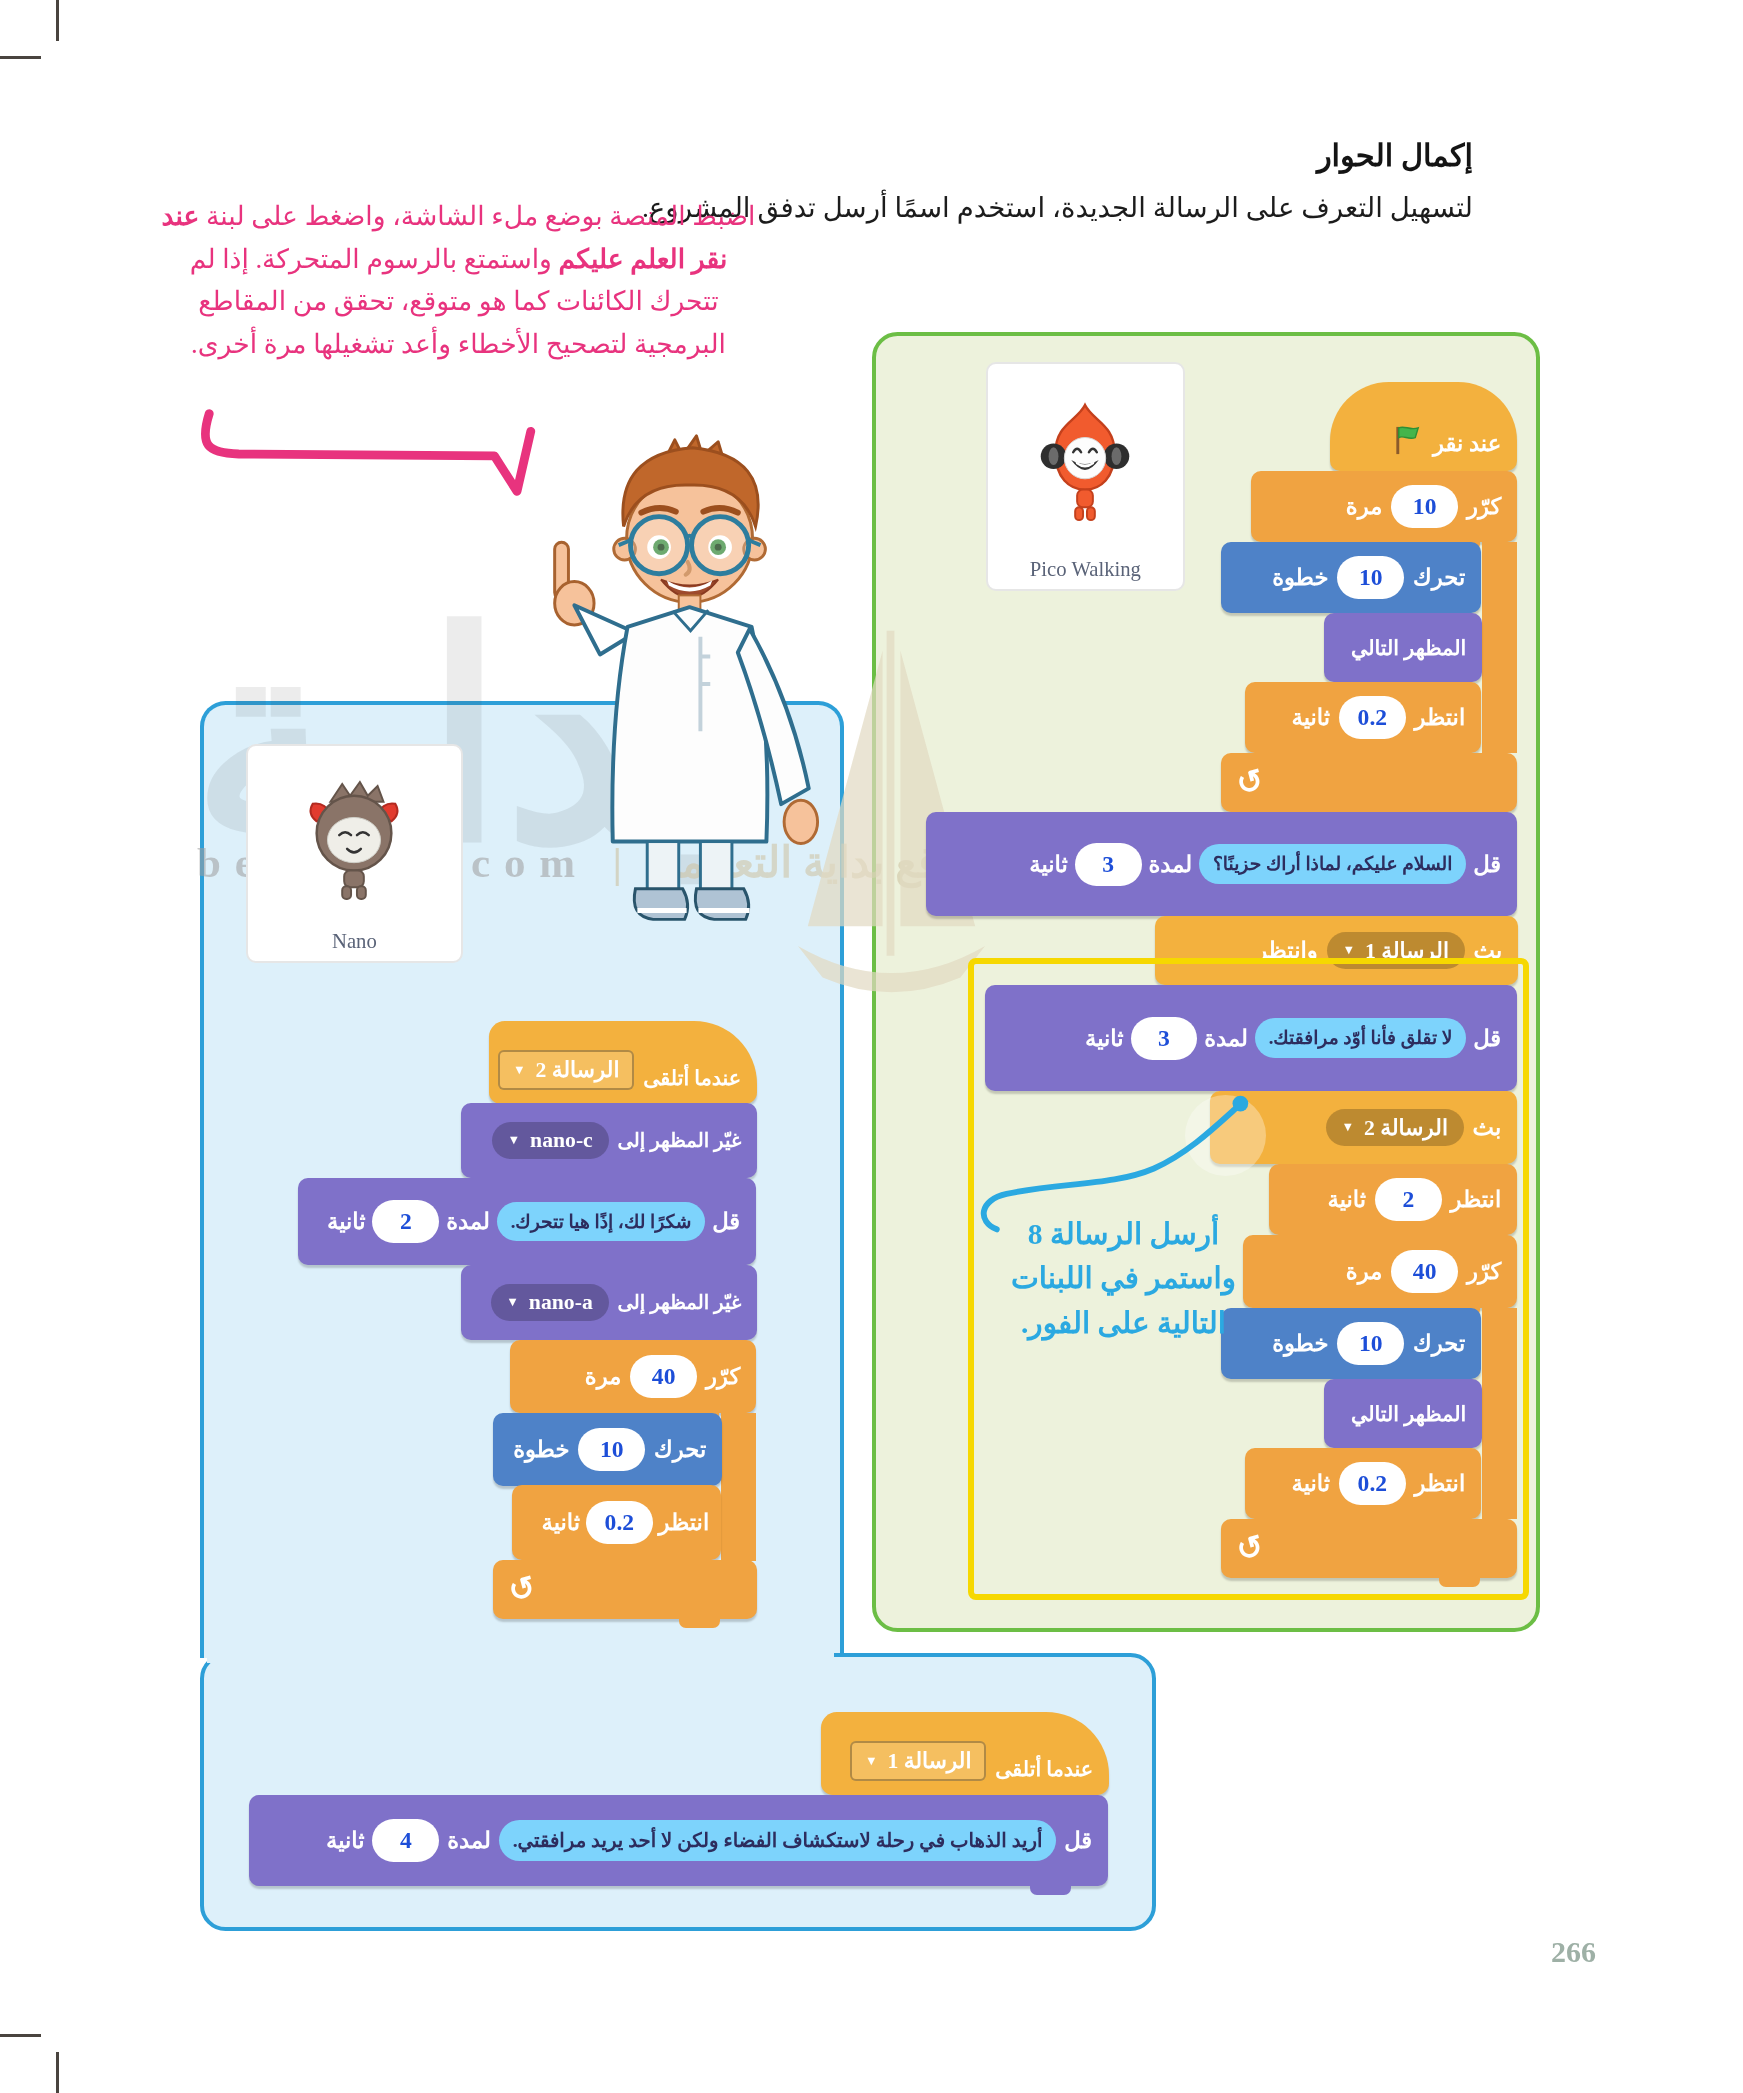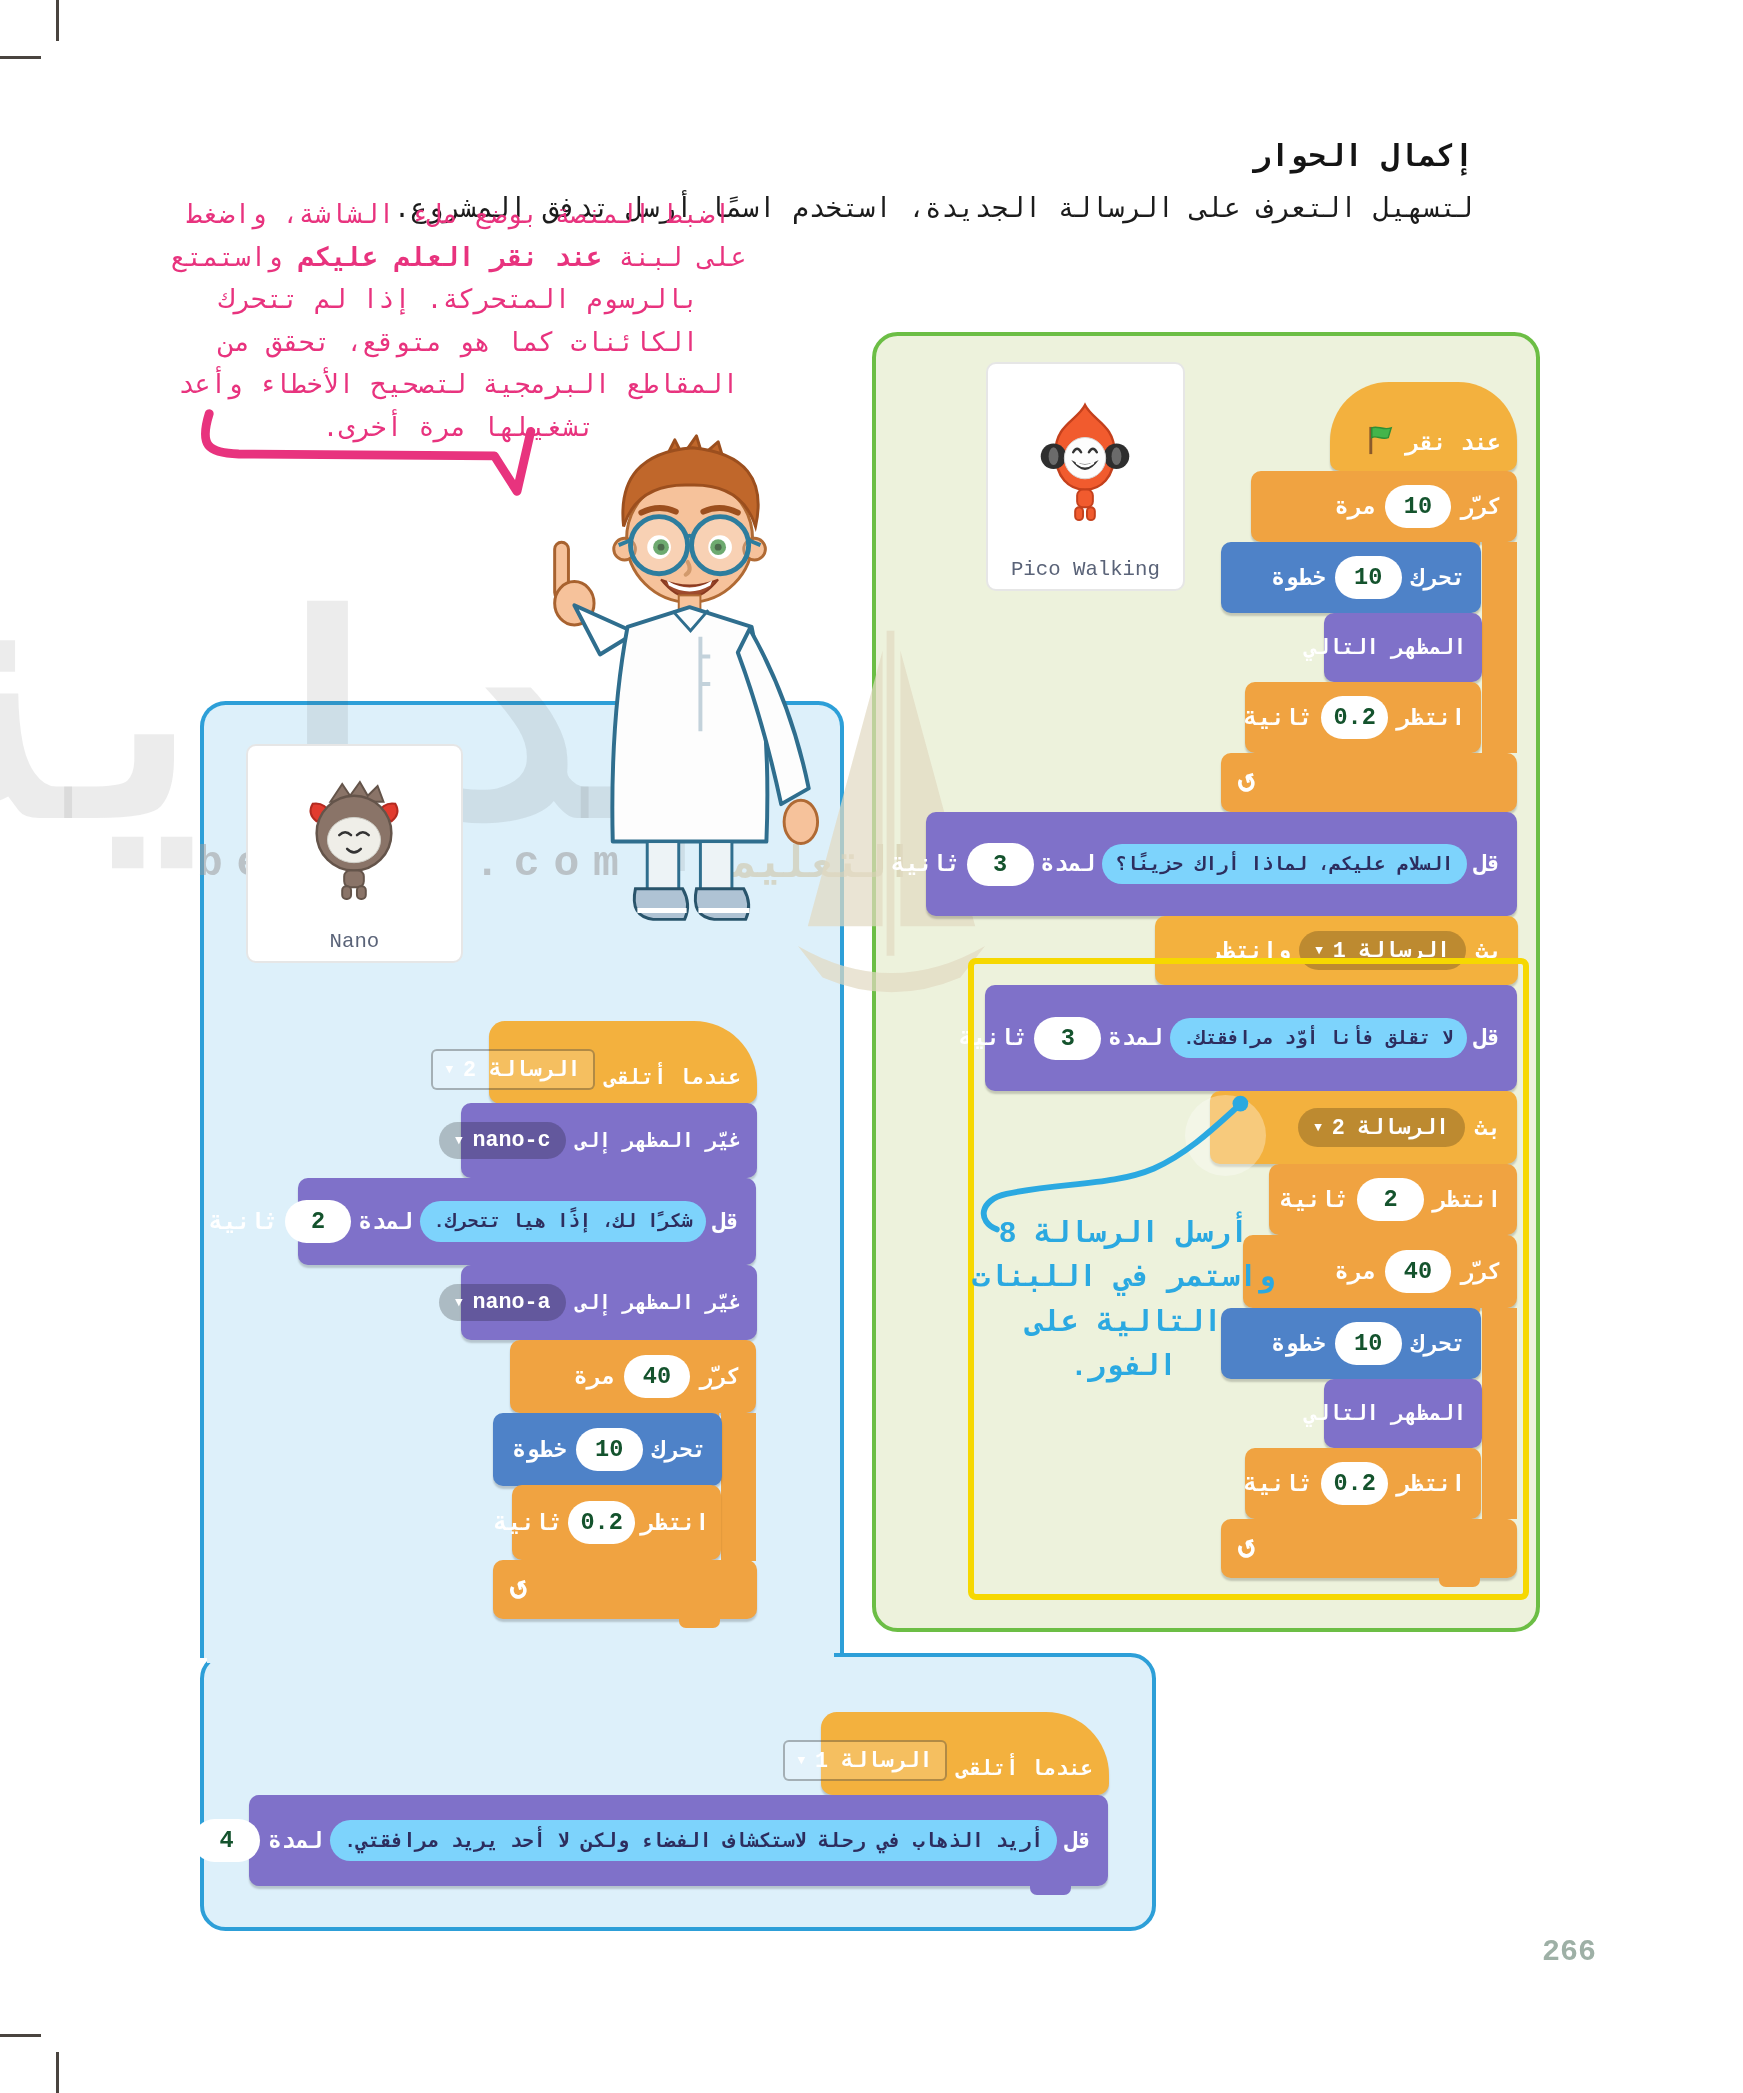--- a/index.html
+++ b/index.html
@@ -1,17 +1,17 @@
 <!DOCTYPE html>
 <html lang="ar"><head>
 <meta charset="utf-8">
 <style>
   html,body{margin:0;padding:0;background:#ffffff;}
   .page{position:relative;width:1680px;height:2093px;background:#fff;overflow:hidden;
-        font-family:Liberation Mono, monospace;}
+        font-family:Liberation Serif, serif;}
   
   .cm{position:absolute;background:#49443f;z-index:0;}
   
   .panel{position:absolute;box-sizing:border-box;z-index:1;}
   .panel-green{left:872px;top:332px;width:668px;height:1300px;background:#EDF2DC;
                border:4.9px solid #6CBE45;border-radius:25.6px;}
   .panel-blue-u{left:200px;top:701px;width:644px;height:957px;background:#DDF0FA;
                 border:4.9px solid #2D9FD8;border-bottom:none;border-radius:25.6px 25.6px 0 0;}
   .panel-blue-l{left:200px;top:1653px;width:956px;height:278px;background:#DDF0FA;
                 border:4.9px solid #2D9FD8;border-radius:25.6px;}
@@ -51,21 +51,21 @@
   .blk{position:absolute;display:flex;align-items:center;direction:rtl;gap:8.9px;padding:0 15.8px;
        color:#fff;font-weight:bold;font-size:22.7px;border-radius:9.9px;box-sizing:border-box;
        box-shadow:0 3px 2px rgba(0,0,0,0.18);z-index:3;white-space:nowrap;}
   .blk::after{content:"";position:absolute;bottom:-8.9px;right:37px;width:41px;height:9.9px;
        background:inherit;border-radius:0 0 6.9px 6.9px;}
   .ev{background:#F3B13E;}  .ctl{background:#F0A341;}
   .mot{background:#4E82C8;} .lk{background:#7F71C9;}
   .hat{align-items:flex-end;padding-bottom:13.8px;border-radius:59px 59px 9.9px 9.9px;}
   .hat-r{border-radius:15.8px 63px 11.8px 11.8px;}
   .foot{justify-content:flex-end;}
-  .num{background:#fff;color:#14532d;border-radius:984px;min-width:51px;height:43px;display:flex;
+  .num{background:#fff;color:#1d4ed8;border-radius:984px;min-width:51px;height:43px;display:flex;
        align-items:center;justify-content:center;font-size:23.6px;direction:ltr;padding:0 7.9px;}
   .txtoval{background:#7dd3fc;color:#2D2D5E;border-radius:984px;padding:8.9px 13.8px;font-size:18.7px;}
   .dd{background:rgba(0,0,0,0.22);border-radius:984px;padding:5.9px 15.8px;display:flex;
       align-items:center;gap:9.9px;direction:rtl;font-size:21.7px;}
   .ddbox{border:2px solid rgba(0,0,0,0.28);background:rgba(255,255,255,0.18);border-radius:5.9px;
       padding:4.9px 12.8px;display:flex;align-items:center;gap:9.9px;font-size:21.7px;}
   .caret{font-size:12.8px;}
   .arm{position:absolute;width:35px;background:#F0A341;z-index:3;}
   .loop-arrow{font-size:31.5px;line-height:1;transform:rotate(-15deg);}
   .s20{font-size:19.7px;} .s21{font-size:20.7px;}

